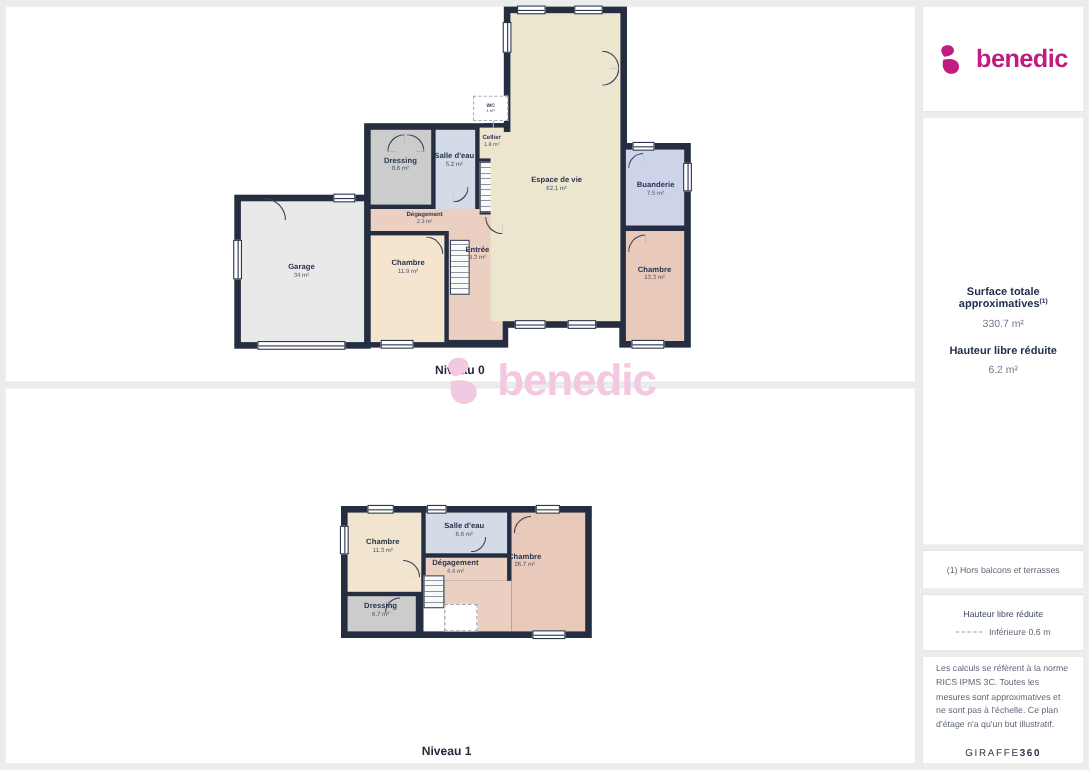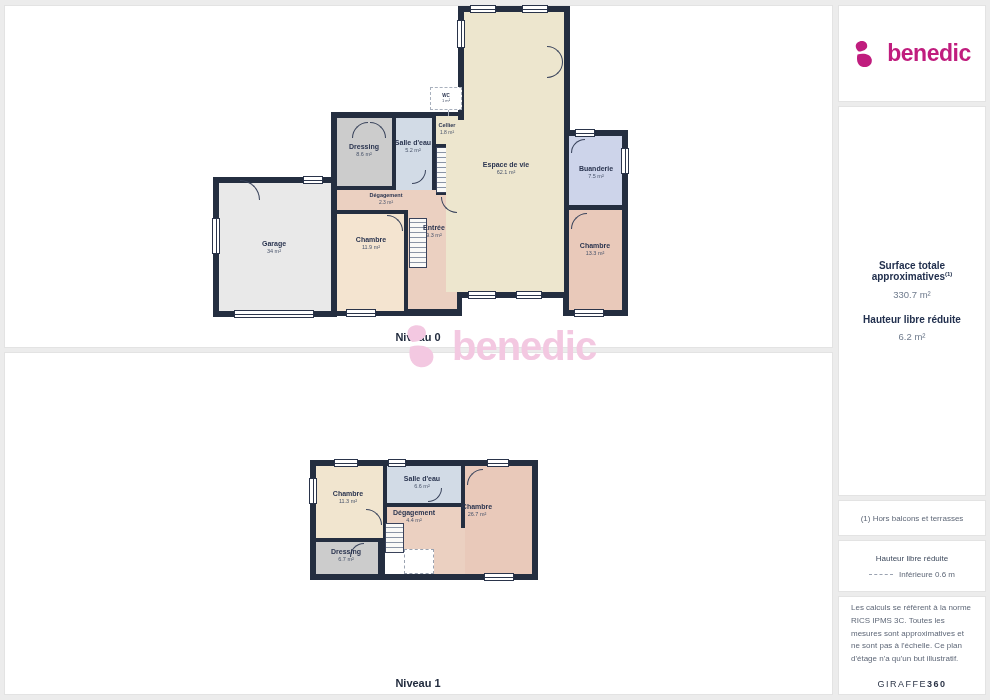--- a/index.html
+++ b/index.html
@@ -213,21 +213,21 @@
     <div class="rlbl" style="left:477px;top:510px;">
       <span class="n">Chambre</span>
         <span class="a">26.7 m²</span>
       </div>
     <div class="rlbl" style="left:346px;top:555px;">
       <span class="n">Dressing</span>
         <span class="a">6.7 m²</span>
       </div>
   </div>
 
-  <div class="lvl" style="left:418px;top:677px;">Niveau 1</div>
+  <div class="lvl" style="left:406px;top:677px;">Niveau 1</div>
 
   <div class="card logo-card" style="left:838px;top:5px;width:148px;height:97px;">
     <svg width="26" height="30" viewBox="0 0 32 36">
       <path d="M7 15 C2 11 2 4 8 2.5 C13 1.2 17.5 3.5 17.5 8 C17.5 12 13 14.5 7 15 Z" fill="#c01d7e"></path>
       <path d="M5.5 18.5 C13 16.5 21.5 18 23 24.5 C24.3 30.5 19 35 12.5 34 C6.5 33 3.5 26.5 5.5 18.5 Z" fill="#c01d7e"></path>
     </svg>
     <span class="txt">benedic</span>
   </div>
 
   <div class="card info-card" style="left:838px;top:106px;width:148px;height:390px;">

